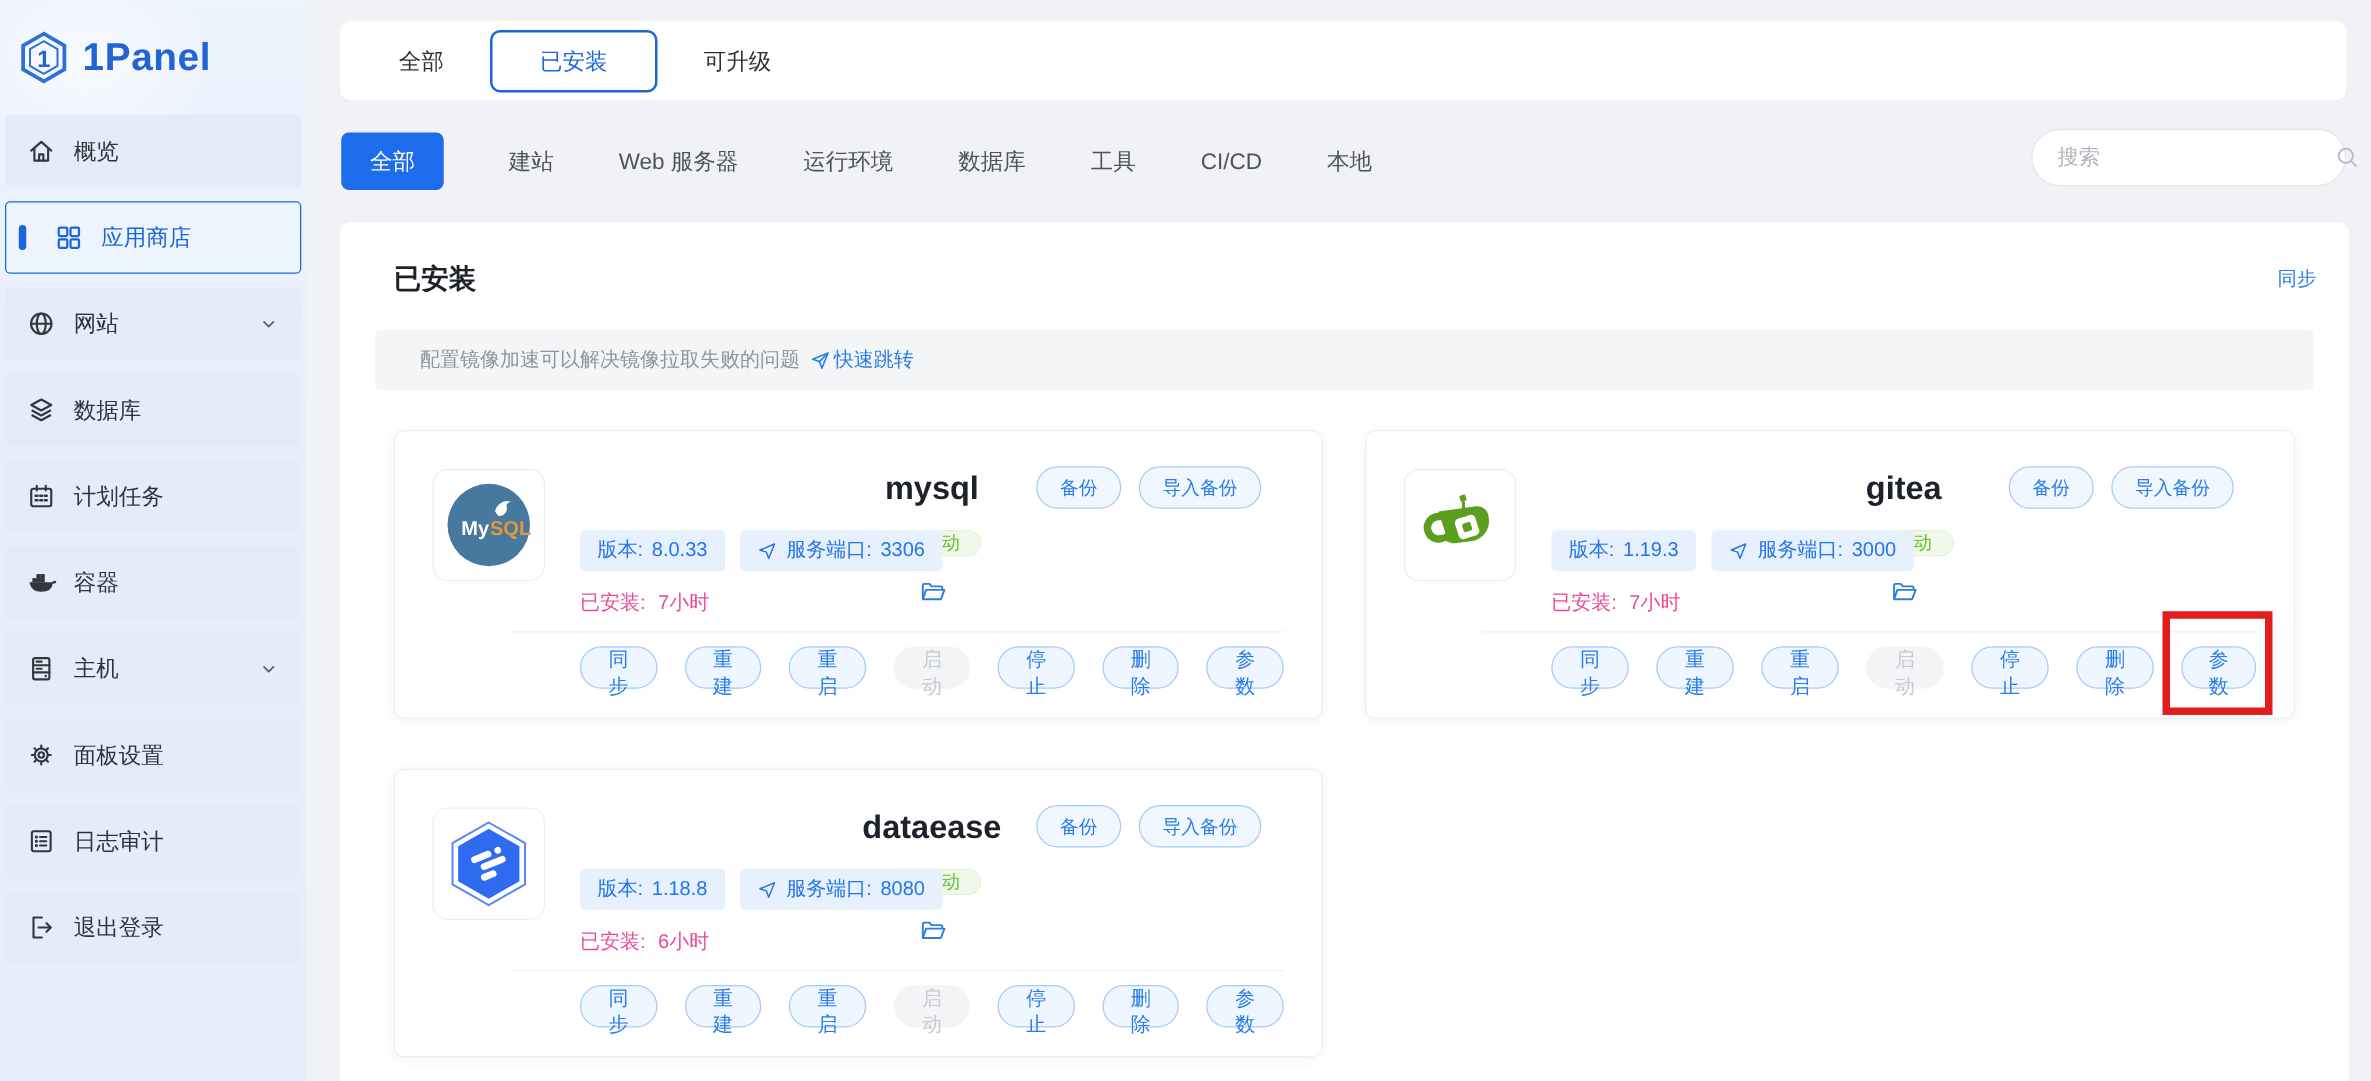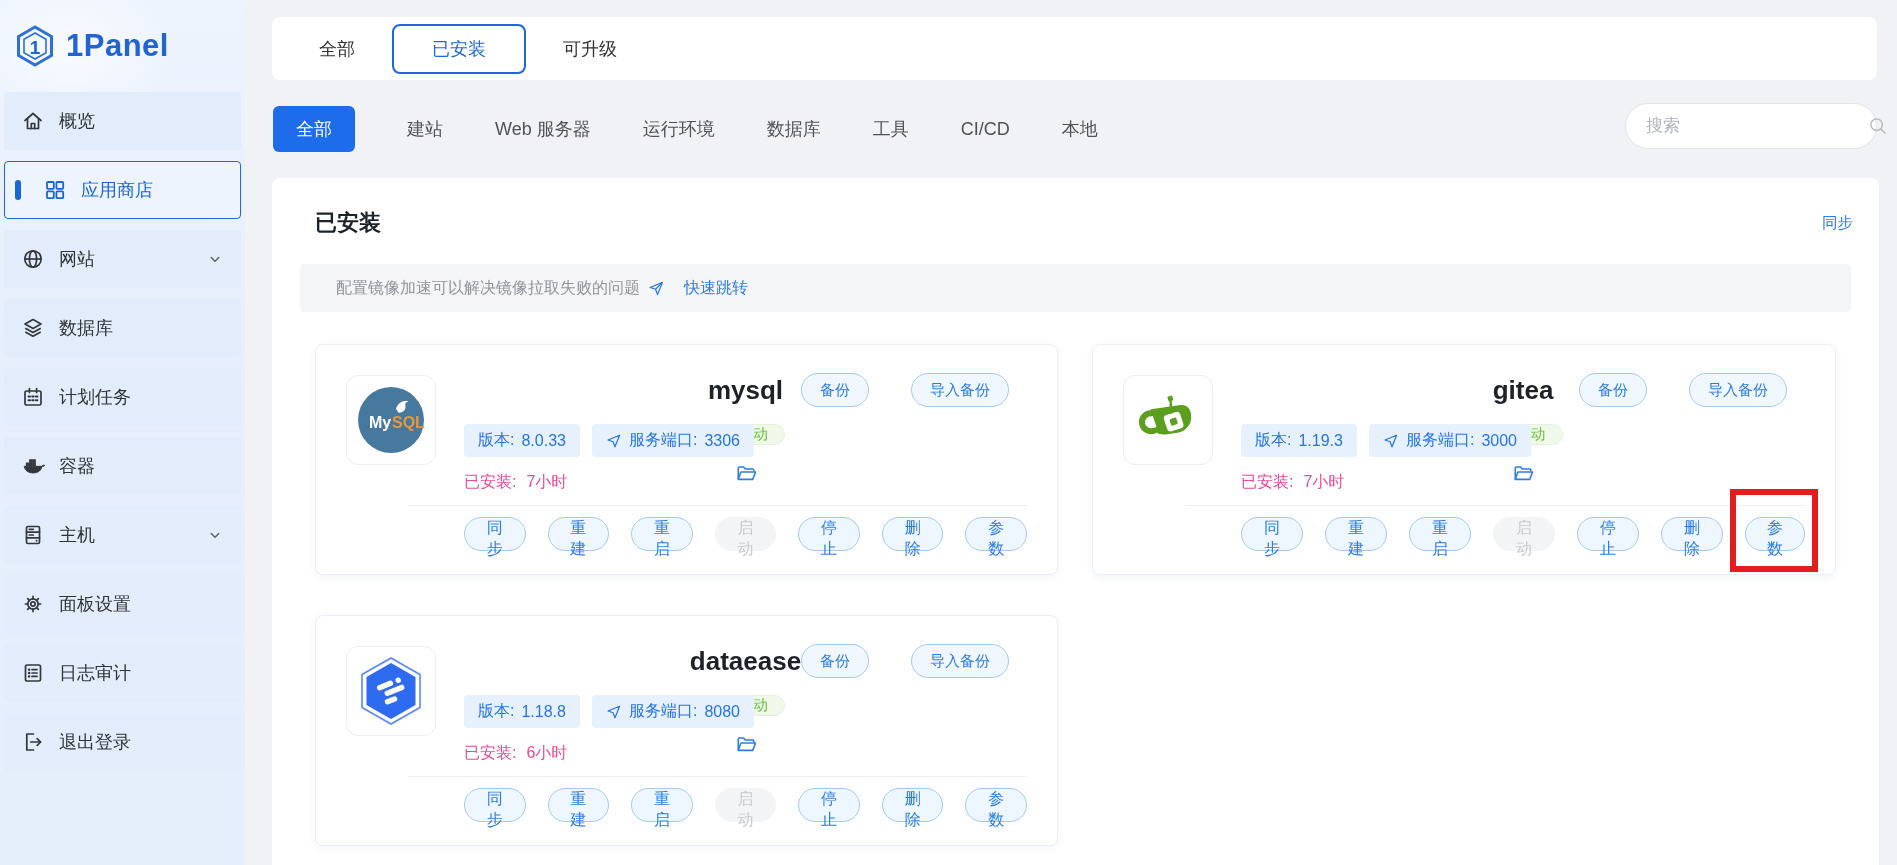--- a/index.html
+++ b/index.html
@@ -46,40 +46,40 @@
 
   
   .panel { position:absolute; left:272px; top:178px; width:1607px; height:687px; background:#fff;
     border-radius:8px 8px 0 0; }
   .panel-head { display:flex; justify-content:space-between; align-items:center; padding:30px 26px 0 43px; }
   .panel-title { font-size:22px; font-weight:700; color:#1d2129; }
   .sync-link { font-size:15.5px; color:#2b7ce5; cursor:pointer; }
 
   .banner { margin:26px 28px 0 28px; height:48px; background:#f4f5f6; border-radius:4px;
     display:flex; align-items:center; padding-left:36px; font-size:16px; color:#8f959e; }
-  .banner-link { display:inline-flex; align-items:center; gap:19px; color:#2b7ce5; margin-left:8px; cursor:pointer;font-family:Liberation Serif, serif; }
+  .banner-link { display:inline-flex; align-items:center; gap:2px; color:#2b7ce5; margin-left:8px; cursor:pointer;font-family:Liberation Serif, serif; }
 
   .cards { margin:32px 0 0 43px; display:grid; grid-template-columns:743px 744px; column-gap:34px; row-gap:40px; }
   .card { background:#fff; border:1px solid #ebeef5; border-radius:8px; height:231px;
     padding:30px 30px 0 30px; position:relative; box-shadow:0 2px 10px rgba(30,60,110,.06); }
 
   .card-top { display:flex; }
   .applogo { width:90px; height:90px; border:1px solid #eceef2; border-radius:12px; background:#fff;
     display:flex; align-items:center; justify-content:center; flex:0 0 90px; }
   .card-mid { margin-left:28px; flex:1; }
   .name-row { display:flex; align-items:center; gap:18px; height:36px;flex-direction:column; }
   .app-name { font-size:26px; font-weight:600; color:#1d2129; }
   .status { height:30px; padding:0 16px; border-radius:15px; background:#f0f9e9; border:1px solid #e4f3d8;
     color:#67c23a; font-size:15px; display:flex; align-items:center; }
   .folder { cursor:pointer; }
   .tag-row { display:flex; gap:12px; margin-top:13px; }
   .tag { height:33px; background:#e7f0fd; color:#2575e8; font-size:16px; border-radius:4px;
     display:flex; align-items:center; padding:0 14px; gap:7px; }
   .installed-line { margin-top:15px; font-size:16px; color:#ec4899; display:flex; gap:10px; }
-  .backups { position:absolute; top:28px; right:48px; display:flex; gap:42px; }
+  .backups { position:absolute; top:28px; right:48px; display:flex; gap:14px; }
   .btn-ghost { height:34px; padding:0 18px; border-radius:17px; border:1px solid #a5caf7; background:#f0f7fe;
     color:#2b7ce5; font-size:15px; cursor:pointer; font-family:inherit; }
   .divider { margin:12px 0 0 62px; border-top:1px solid #eef0f4; }
   .actions { margin:11px 0 0 118px; display:flex; gap:22px; align-items:center; }
   .btn-action { height:34px; padding:0 15px; border-radius:17px; border:1px solid #a5caf7; background:#eef6ff;
     color:#2b7ce5; font-size:16px; cursor:pointer; font-family:inherit; }
   .btn-action:disabled { background:#f3f4f6; border-color:#f3f4f6; color:#c6cad1; cursor:default; }
 
   .annot { position:relative; display:inline-flex; }
   .red-box { position:absolute; left:-15px; top:-28px; right:-13px; bottom:-21px;

